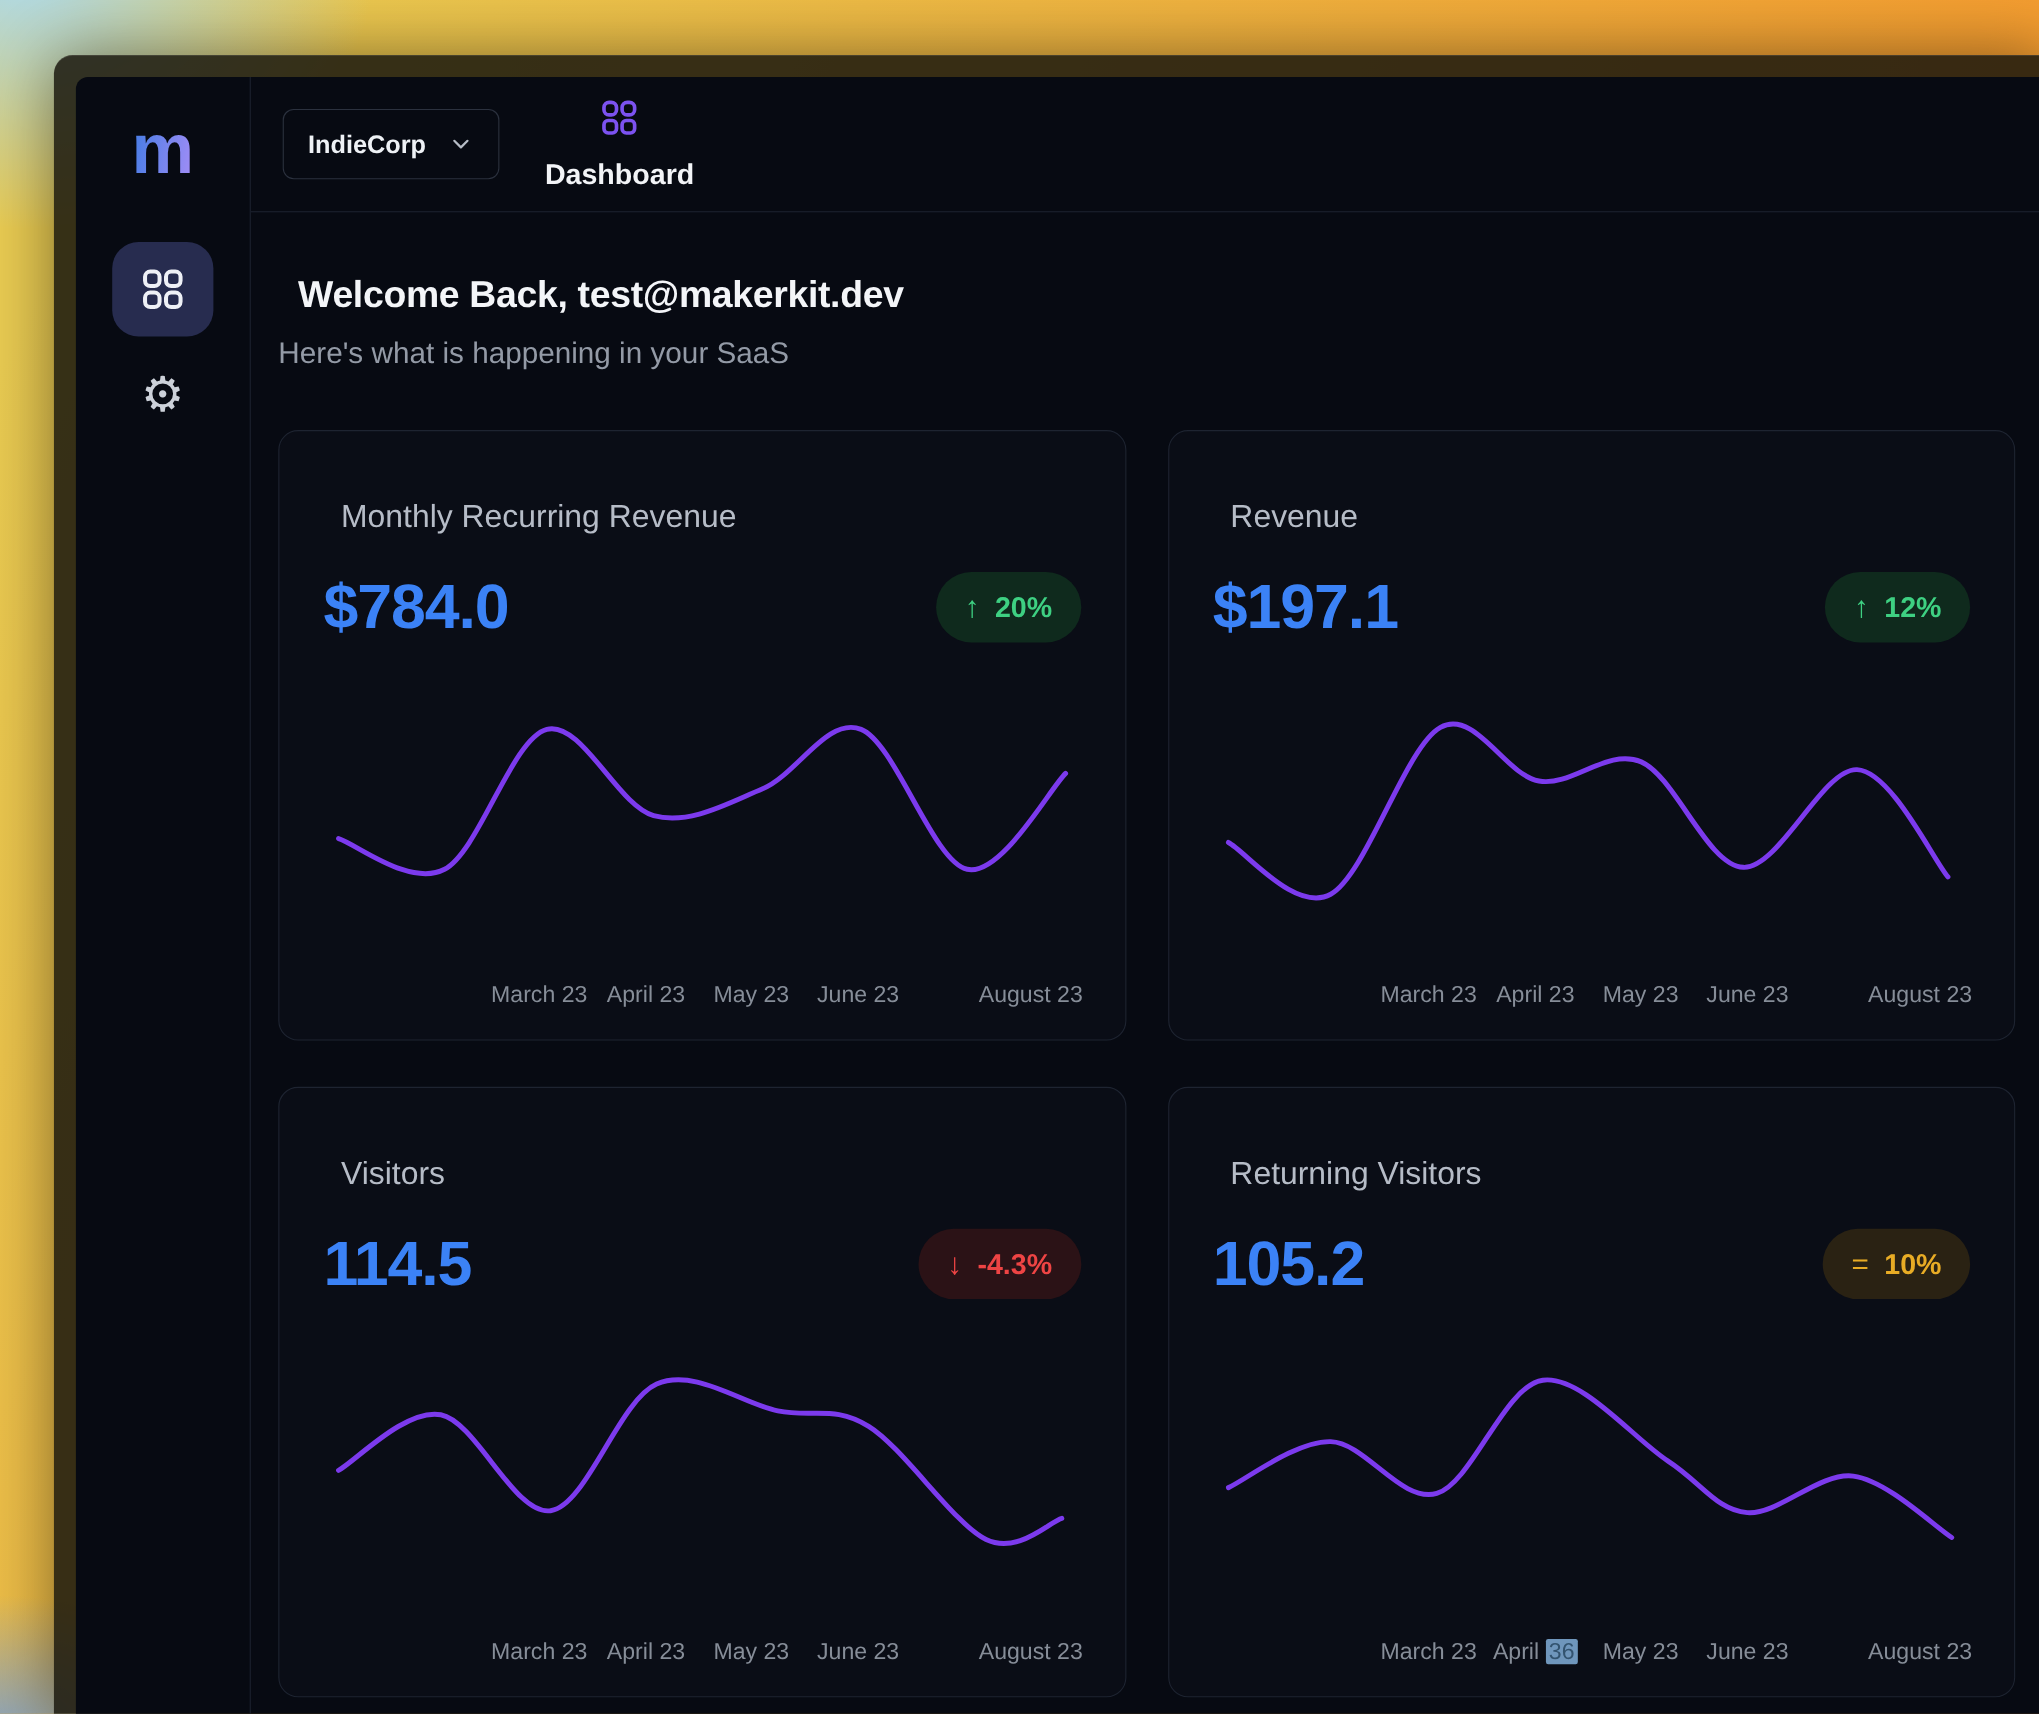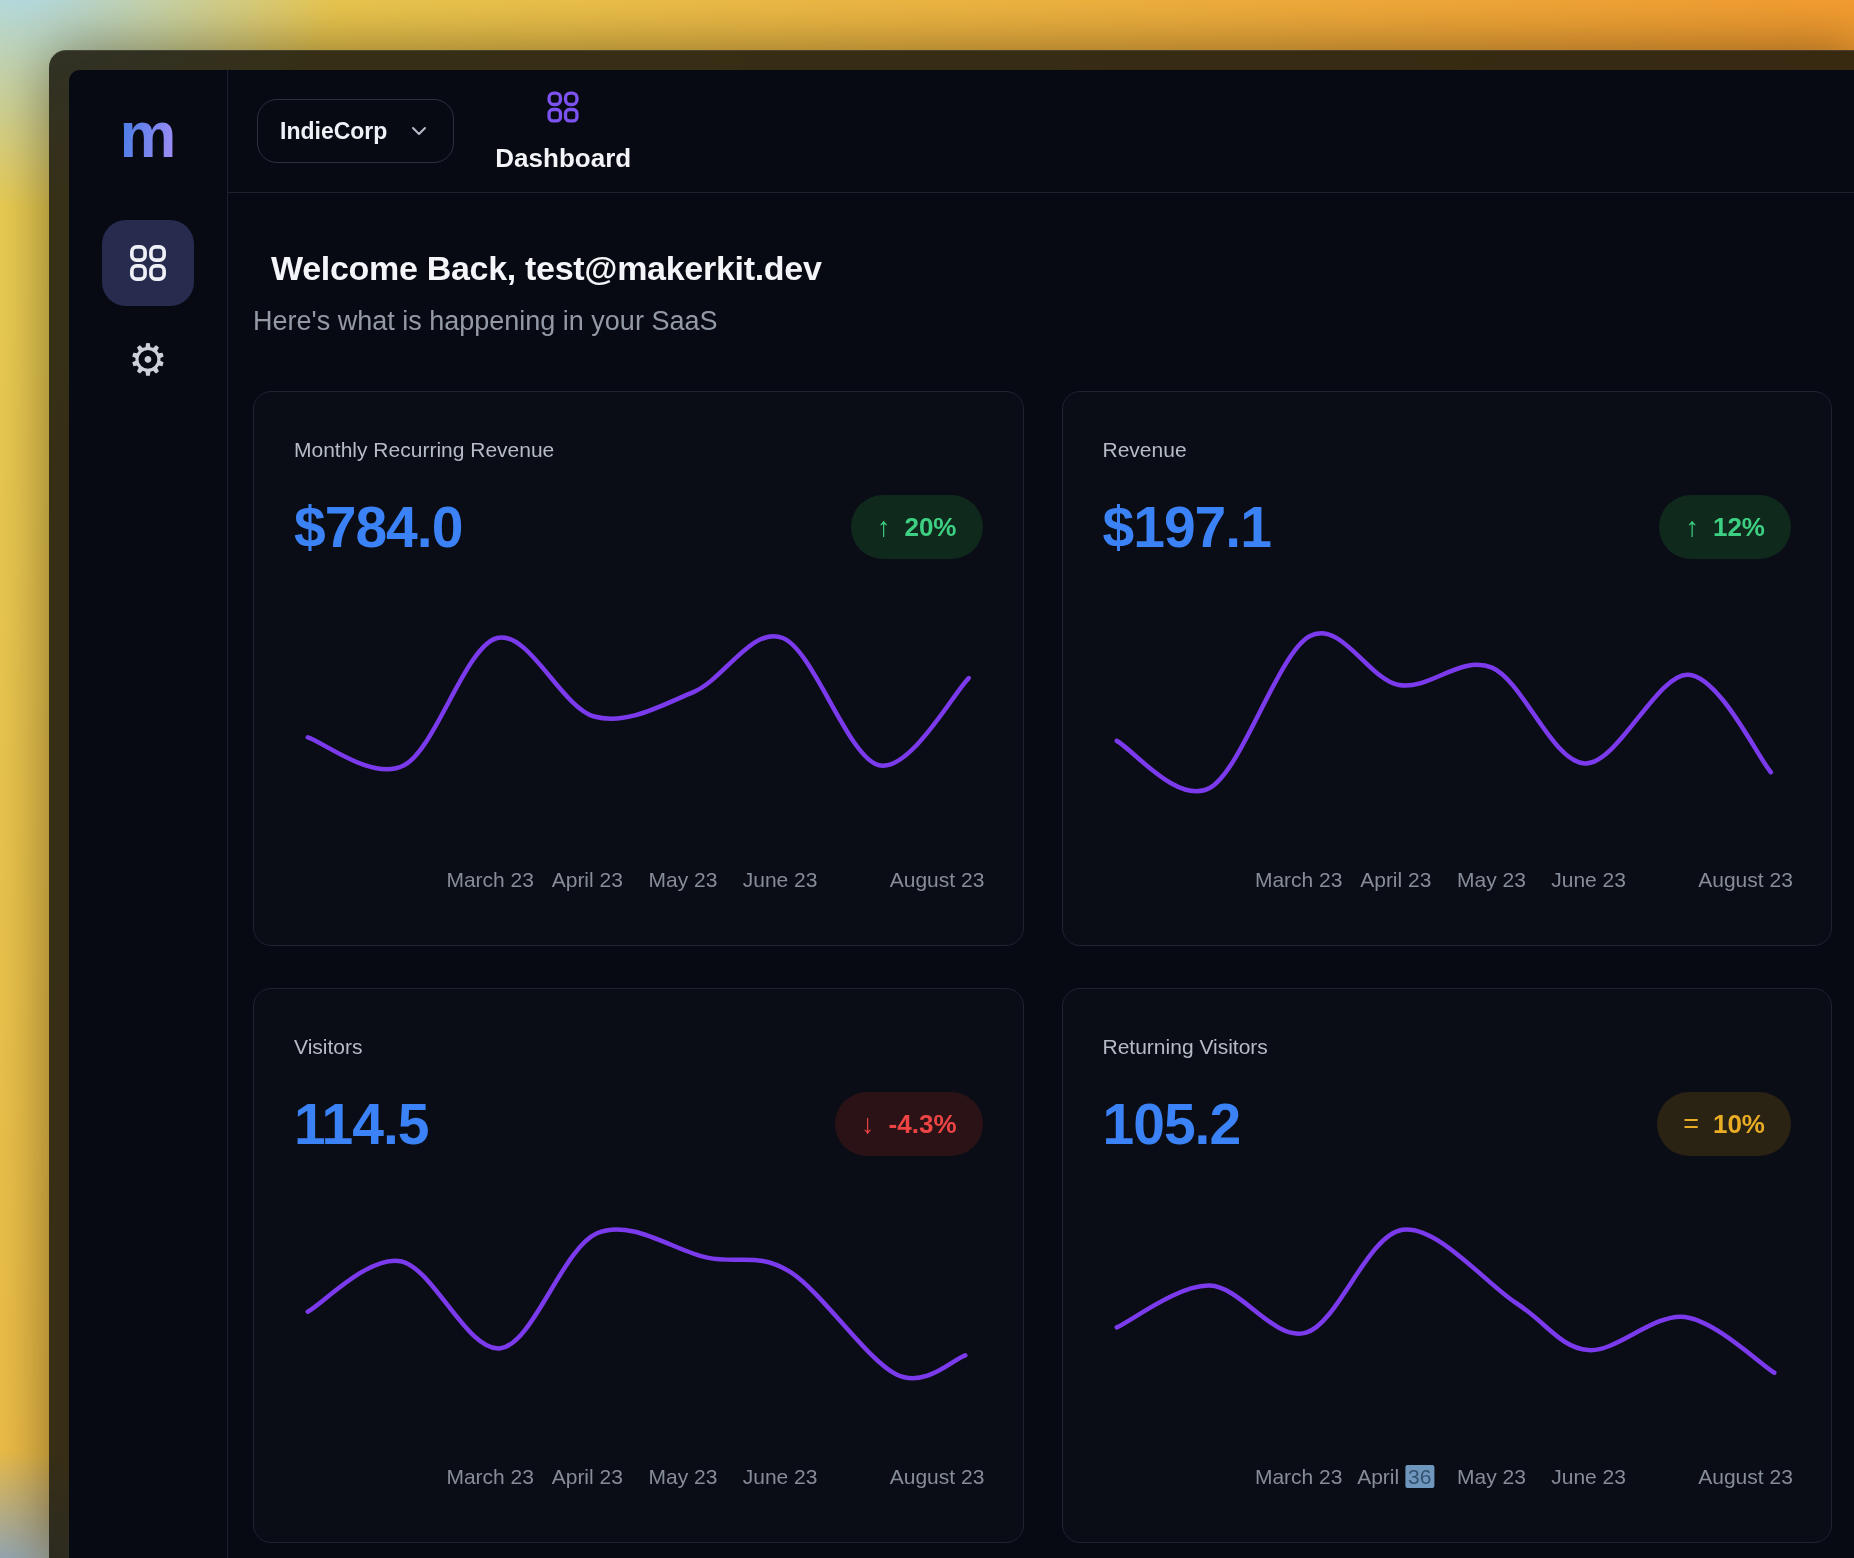--- a/index.html
+++ b/index.html
@@ -26,35 +26,35 @@
     background:linear-gradient(100deg,#4a7de5 10%,#9b8cf5 90%);
     -webkit-background-clip:text;background-clip:text;color:transparent;}
   .nav-active{margin-top:50px;width:92px;height:86px;border-radius:24px;background:#272c4f;
     display:flex;align-items:center;justify-content:center;cursor:pointer;}
   .nav-active svg{width:44px;height:44px;color:#eef0f6;}
   .gear-btn{margin-top:27px;width:60px;height:54px;display:flex;align-items:center;justify-content:center;
     color:#ccd1d9;font-size:44px;line-height:1;cursor:pointer;}
   
   .main{flex:1;display:flex;flex-direction:column;min-width:0;}
   .topbar{height:122px;flex-shrink:0;display:flex;align-items:center;padding-left:29px;}
-  .org-btn{height:64px;padding:0 22px;border:1px solid #2b313e;border-radius:20px;background:transparent;
+  .org-btn{height:64px;padding:0 22px;border:1px solid #2b313e;border-radius:10px;background:transparent;
     display:flex;align-items:center;gap:20px;color:#eef1f5;font-size:23px;font-weight:600;cursor:pointer;
     font-family:inherit;}
   .org-btn svg{width:24px;height:24px;color:#b6bcc6;}
   .page-ind{margin-left:41px;display:flex;align-items:center;gap:17px;flex-direction:column;}
   .page-ind svg{width:38px;height:38px;color:#7c52f0;}
   .page-title{font-size:26px;font-weight:600;color:#f2f4f7;}
   .hdivider{height:1px;background:#1c222e;flex-shrink:0;}
   .content{padding:38px 32px 0 25px;flex:1;overflow:hidden;}
   .welcome-title{margin:18px;font-size:34px;font-weight:700;color:#f3f5f8;letter-spacing:-0.3px;}
   .welcome-sub{margin:12px 0 0 0;font-size:27px;color:#939aa6;}
   .grid{margin-top:54px;display:grid;grid-template-columns:1fr 1fr;gap:42px 38px;}
   .card{background:#0a0d16;border:1px solid #1e2431;border-radius:18px;
     padding:46px 40px 30px;height:555px;box-sizing:border-box;}
-  .card-title{margin:0;font-size:21px;font-weight:500;color:#b6bcc7;}
+  .card-title{margin:16px;font-size:29px;font-weight:500;color:#b6bcc7;}
   .vrow{margin-top:32px;display:flex;justify-content:space-between;align-items:center;}
   .value{font-size:57px;font-weight:800;color:#3b82f6;letter-spacing:-1px;}
   .badge{height:64px;padding:0 26px;border-radius:999px;display:flex;align-items:center;gap:14px;
     font-size:26px;font-weight:600;}
   .badge .badge-icon{font-size:27px;font-weight:500;}
   .badge.green{background:#0f2a1d;color:#3ed082;}
   .badge.red{background:#2b1216;color:#ee4444;}
   .badge.amber{background:#2a2213;color:#e8ac25;}
   .chart{margin-top:50px;width:100%;height:192px;display:block;overflow:visible;}
   .chart path{stroke-width:4.5;stroke-linecap:round;stroke-linejoin:round;vector-effect:non-scaling-stroke;}

